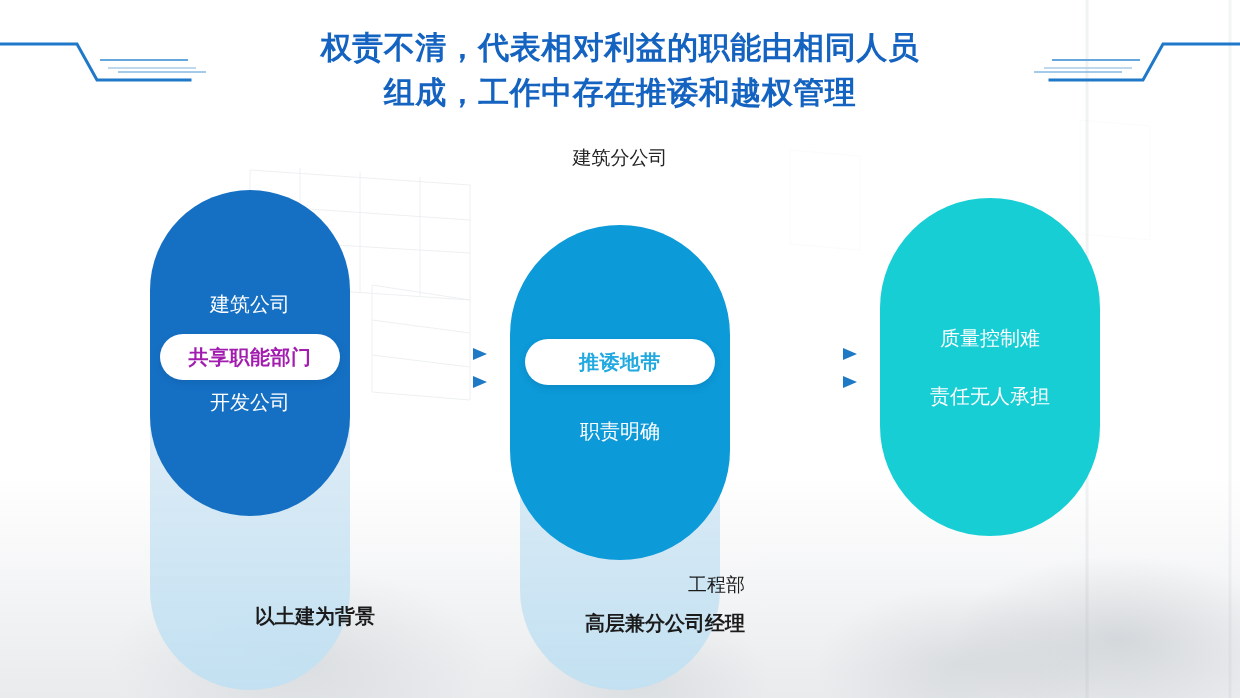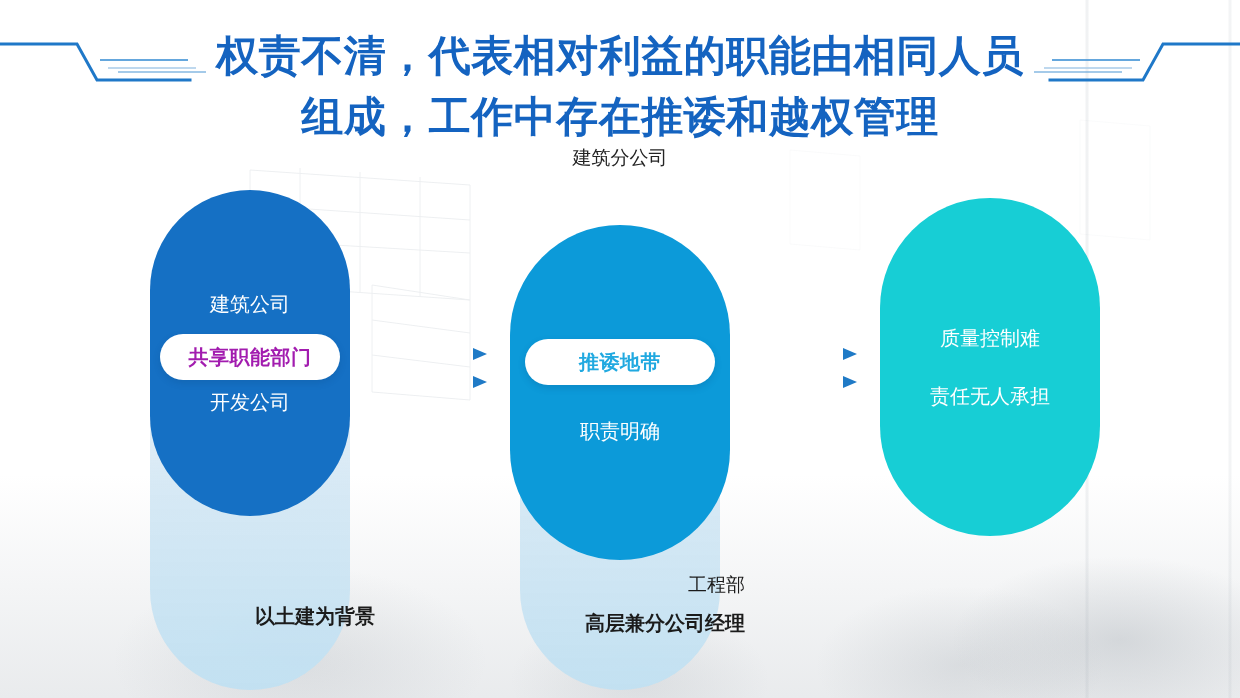--- a/index.html
+++ b/index.html
@@ -66,21 +66,21 @@
   .corner.right { right: 0; }
 
   
   .title {
     position: absolute;
     left: 0;
     right: 0;
     top: 26px;
     text-align: center;
     color: #1463c0;
-    font-size: 42px;
+    font-size: 31px;
     font-weight: bold;
     line-height: 1.45;
     letter-spacing: .5px;
     white-space: pre-line;
   }
 
   
   .col {
     position: absolute;
     top: 0;

